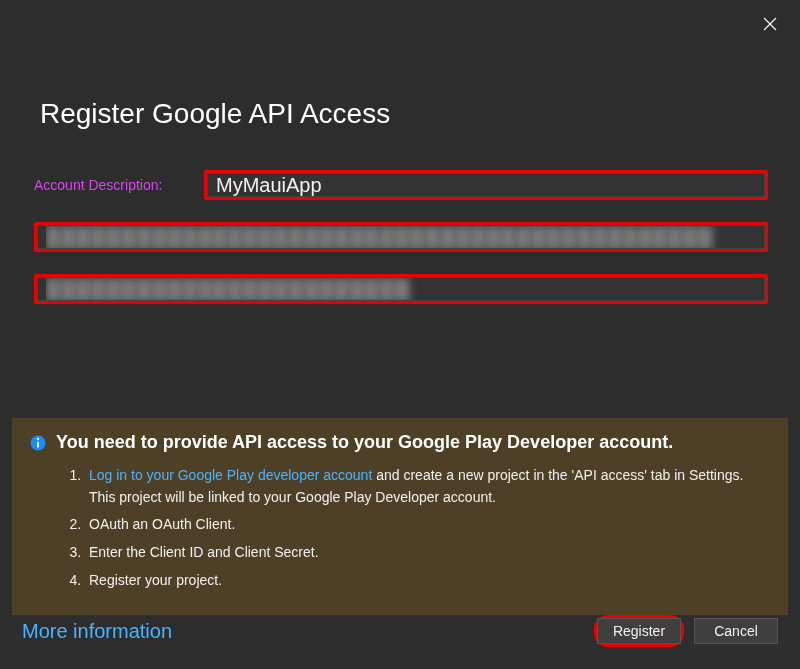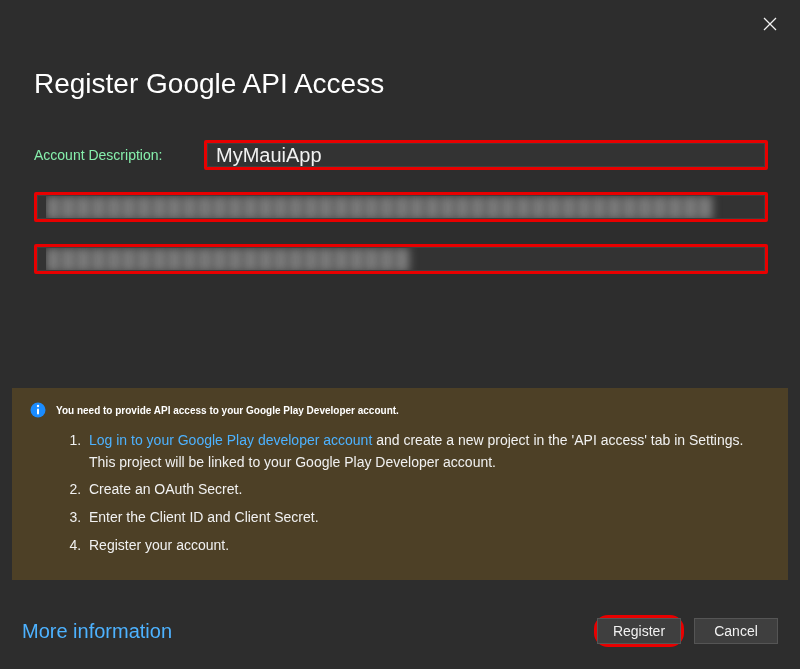--- a/index.html
+++ b/index.html
@@ -36,35 +36,36 @@
     }
     .close-btn svg {
       width: 14px;
       height: 14px;
       stroke: #f1f1f1;
       stroke-width: 1.2;
     }
     .title {
       font-size: 28px;
       font-weight: 300;
-      padding: 68px 0 30px 34px;
+      padding: 98px 0 30px 34px;
       color: #ffffff;
+      margin-left: 6px;
     }
     .form {
       padding: 10px 32px 0 34px;
     }
     .form-row {
       display: flex;
       align-items: center;
       margin-bottom: 22px;
     }
     .form-label {
       width: 170px;
       font-size: 14px;
-      color: #86efac;
+      color: #d946ef;
     }
     .input-wrap {
       flex: 1;
       border: 3px solid #e80000;
       border-radius: 2px;
     }
     .text-input {
       width: 100%;
       height: 24px;
       background: #333333;
@@ -91,21 +92,21 @@
       align-items: center;
       gap: 10px;
       margin-bottom: 12px;
     }
     .info-icon {
       width: 16px;
       height: 16px;
       flex-shrink: 0;
     }
     .info-title {
-      font-size: 10px;
+      font-size: 18px;
       font-weight: 600;
       color: #ffffff;
     }
     .info-list {
       list-style: decimal;
       padding-left: 55px;
       font-size: 14px;
       color: #f1f1f1;
       line-height: 1.55;
     }
@@ -199,23 +200,23 @@
         <circle cx="8" cy="8" r="7.5" fill="#1a8cff"></circle>
         <rect x="7" y="6.5" width="2" height="6" fill="#ffffff" rx="1"></rect>
         <circle cx="8" cy="4" r="1.2" fill="#ffffff"></circle>
       </svg>
       <div class="info-title">You need to provide API access to your Google Play Developer account.</div>
     </div>
     <ol class="info-list">
       <li>
         <span class="info-link">Log in to your Google Play developer account</span><span> and create a new project in the 'API access' tab in Settings. This project will be linked to your Google Play Developer account.</span>
       </li>
-      <li>Create an OAuth Secret.</li>
+      <li>OAuth an OAuth Client.</li>
       <li>Enter the Client ID and Client Secret.</li>
-      <li>Register your account.</li>
+      <li>Register your project.</li>
     </ol>
   </div>
 
   <div class="footer">
     <div class="more-info">More information</div>
     <div class="footer-buttons">
       <div class="btn-highlight">
         <button class="btn">Register</button>
       </div>
       <button class="btn">Cancel</button>

